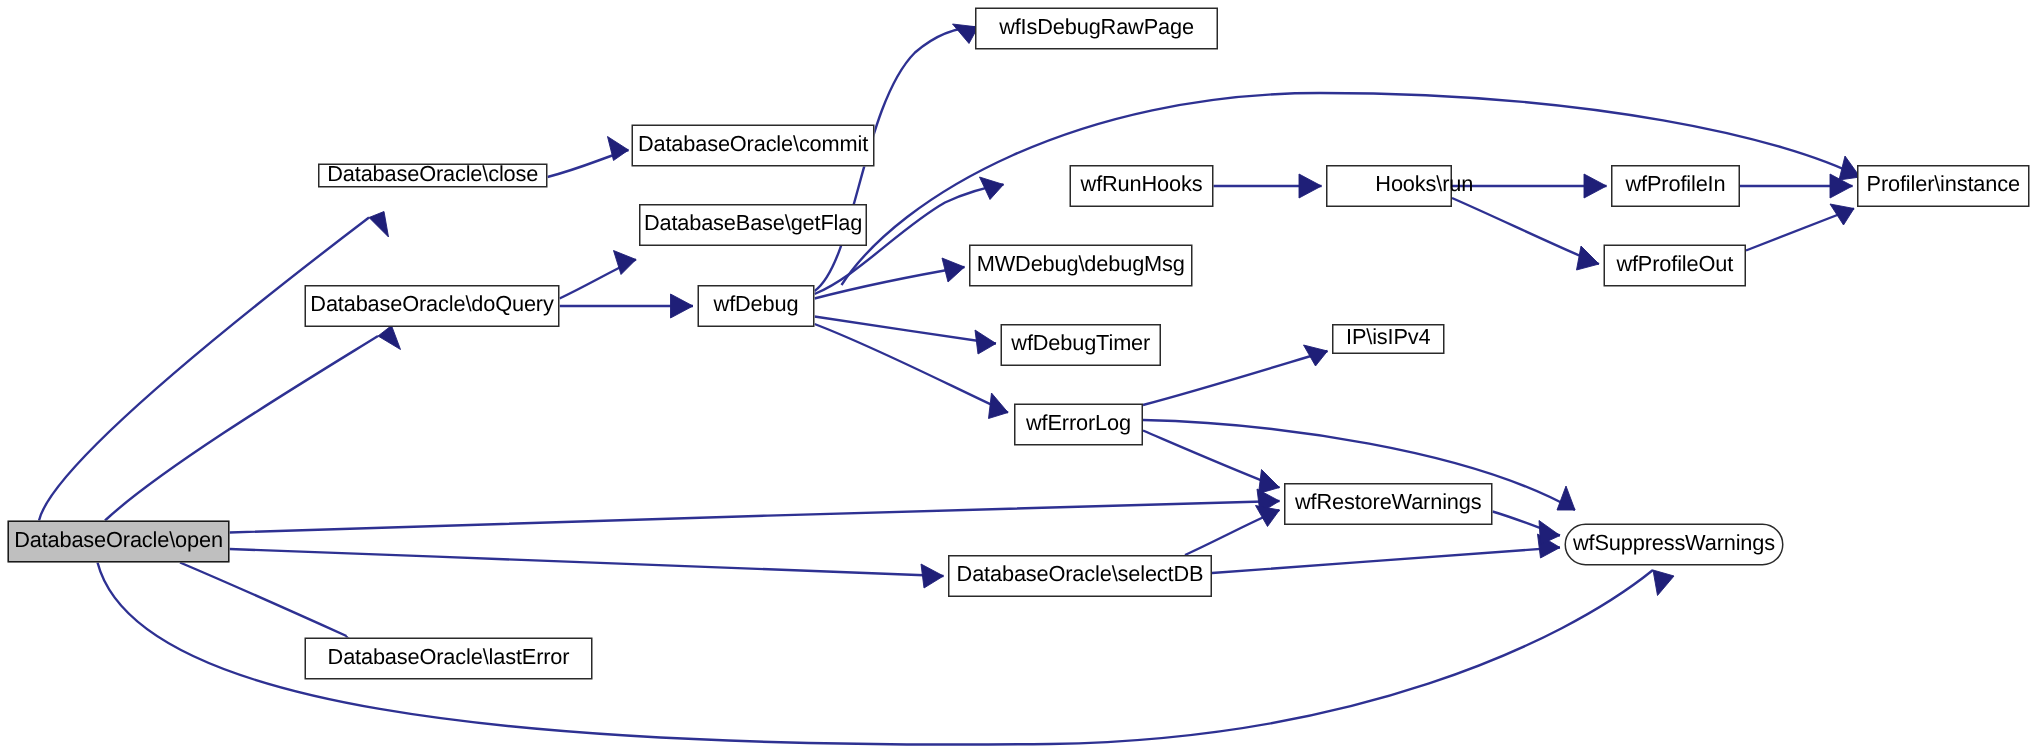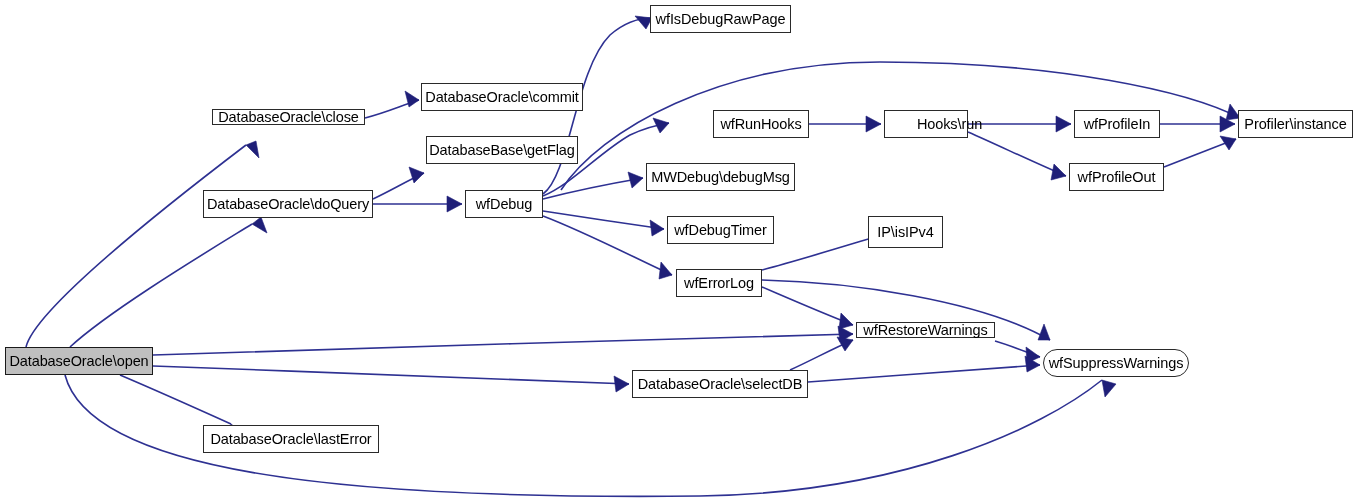--- a/index.html
+++ b/index.html
@@ -174,57 +174,57 @@
   <div id="nodes-layer">
       <div class="gnode highlight" style="left: 5px; top: 347px; width: 148px; height: 28px; background: rgb(191, 191, 191);">
         <span class="gnode-label">DatabaseOracle\open</span>
       </div>
       <div class="gnode" style="left: 212px; top: 109px; width: 153px; height: 16px;">
         <span class="gnode-label">DatabaseOracle\close</span>
       </div>
       <div class="gnode" style="left: 203px; top: 190px; width: 170px; height: 28px;">
         <span class="gnode-label">DatabaseOracle\doQuery</span>
       </div>
-      <div class="gnode" style="left: 203px; top: 425px; width: 176px; height: 28px;">
+      <div class="gnode" style="left: 203px; top: 425px; width: 192px; height: 28px;">
         <span class="gnode-label">DatabaseOracle\lastError</span>
       </div>
       <div class="gnode" style="left: 421px; top: 83px; width: 162px; height: 28px;">
         <span class="gnode-label">DatabaseOracle\commit</span>
       </div>
       <div class="gnode" style="left: 426px; top: 136px; width: 152px; height: 28px;">
         <span class="gnode-label">DatabaseBase\getFlag</span>
       </div>
       <div class="gnode" style="left: 465px; top: 190px; width: 78px; height: 28px;">
         <span class="gnode-label">wfDebug</span>
       </div>
-      <div class="gnode" style="left: 650px; top: 5px; width: 141px; height: 28px;">
+      <div class="gnode" style="left: 650px; top: 5px; width: 162px; height: 28px;">
         <span class="gnode-label">wfIsDebugRawPage</span>
       </div>
       <div class="gnode" style="left: 672px; top: 110px; width: 96px; height: 28px; margin-left: 41px;">
         <span class="gnode-label">wfRunHooks</span>
       </div>
       <div class="gnode" style="left: 646px; top: 163px; width: 149px; height: 28px;">
         <span class="gnode-label">MWDebug\debugMsg</span>
       </div>
       <div class="gnode" style="left: 667px; top: 216px; width: 107px; height: 28px;">
         <span class="gnode-label">wfDebugTimer</span>
       </div>
       <div class="gnode" style="left: 676px; top: 269px; width: 86px; height: 28px;">
         <span class="gnode-label">wfErrorLog</span>
       </div>
       <div class="gnode" style="left: 632px; top: 370px; width: 176px; height: 28px;">
         <span class="gnode-label">DatabaseOracle\selectDB</span>
       </div>
       <div class="gnode" style="left: 884px; top: 110px; width: 84px; height: 28px; padding-left: 47px;">
         <span class="gnode-label">Hooks\run</span>
       </div>
-      <div class="gnode" style="left: 868px; top: 216px; width: 75px; height: 32px;">
+      <div class="gnode" style="left: 888px; top: 216px; width: 75px; height: 20px;">
         <span class="gnode-label">IP\isIPv4</span>
       </div>
-      <div class="gnode" style="left: 856px; top: 322px; width: 139px; height: 16px;">
+      <div class="gnode" style="left: 856px; top: 322px; width: 139px; height: 28px;">
         <span class="gnode-label">wfRestoreWarnings</span>
       </div>
       <div class="gnode" style="left: 1074px; top: 110px; width: 86px; height: 28px; justify-content: center;">
         <span class="gnode-label">wfProfileIn</span>
       </div>
       <div class="gnode" style="left: 1069px; top: 163px; width: 95px; height: 28px;">
         <span class="gnode-label">wfProfileOut</span>
       </div>
       <div class="gnode" style="left: 1043px; top: 349px; width: 146px; height: 28px; border-radius: 14px;">
         <span class="gnode-label">wfSuppressWarnings</span>

